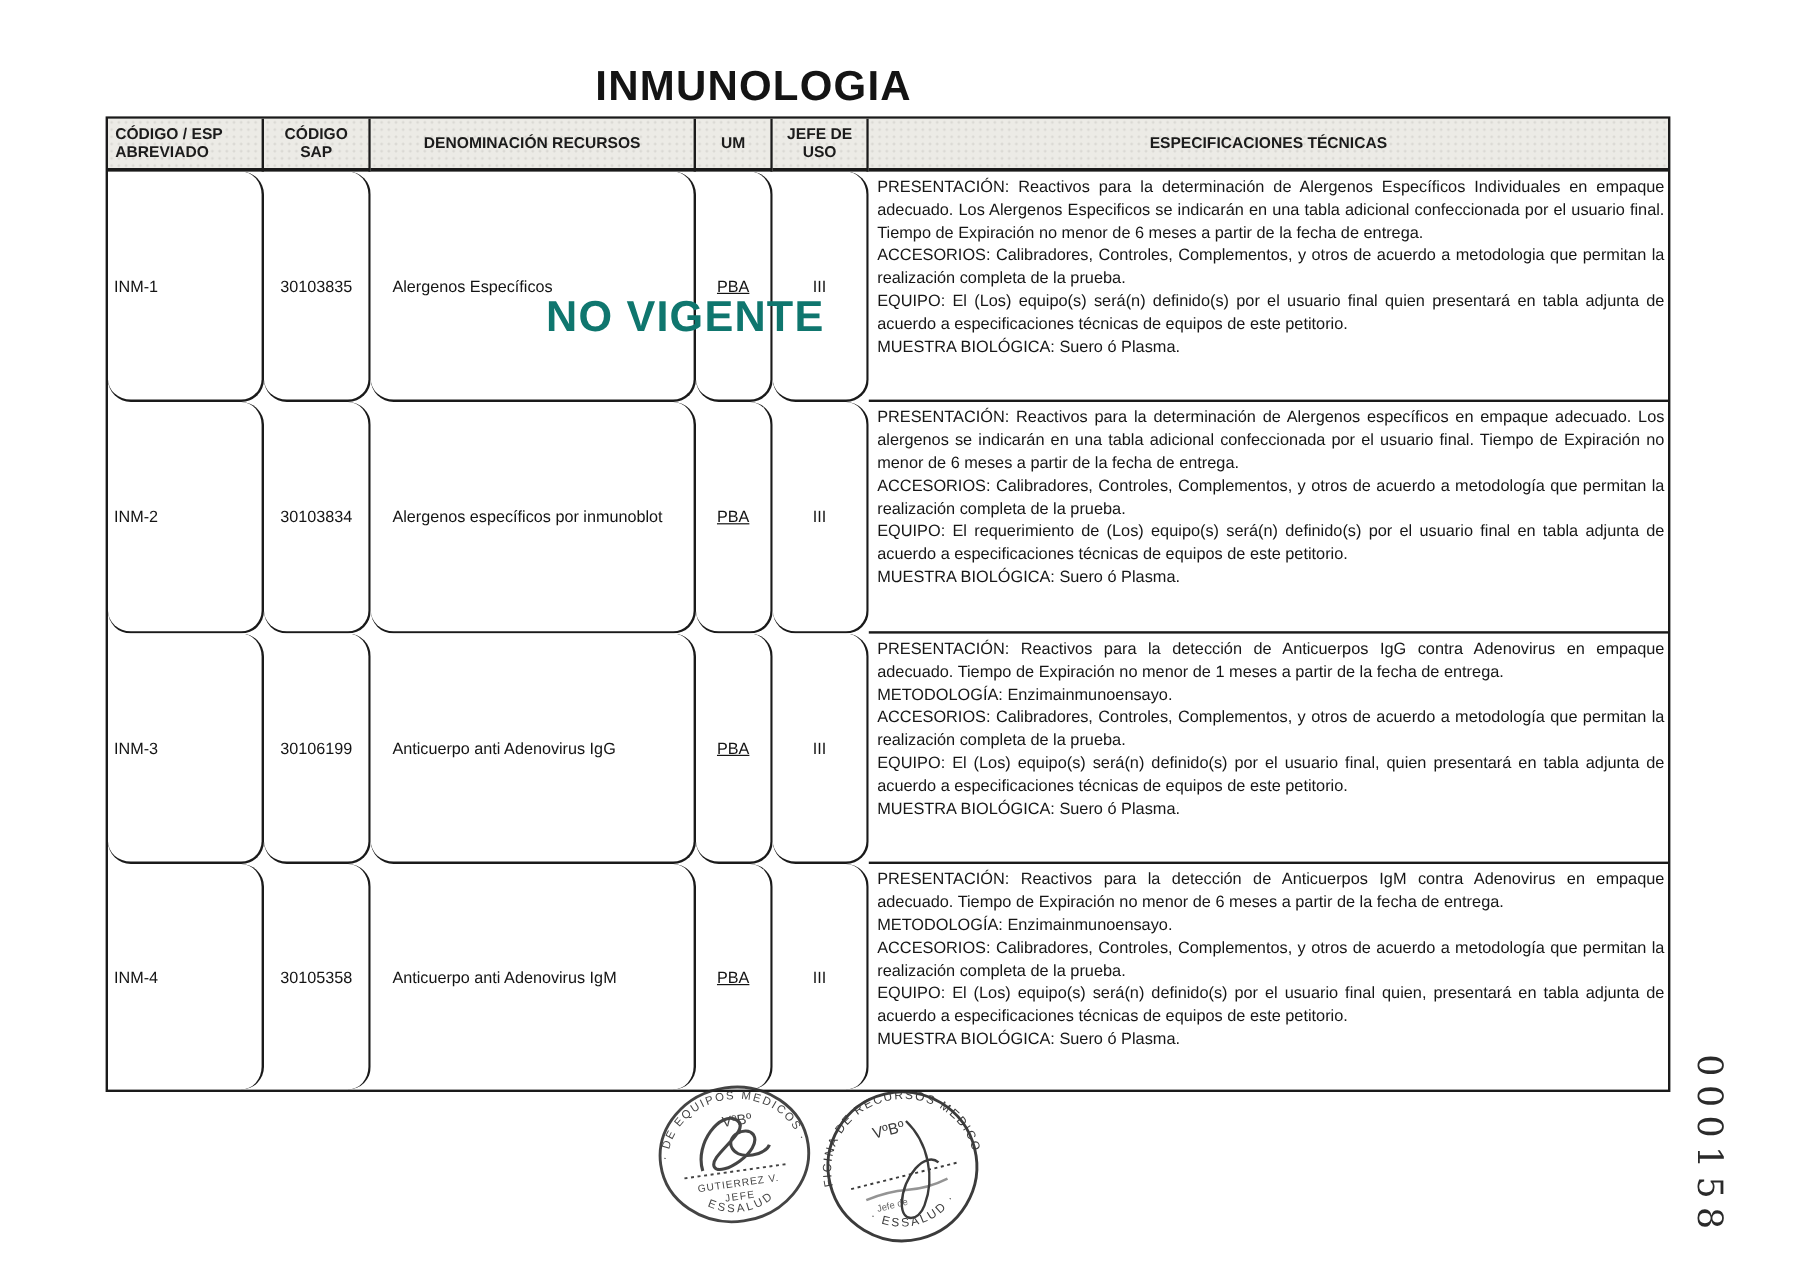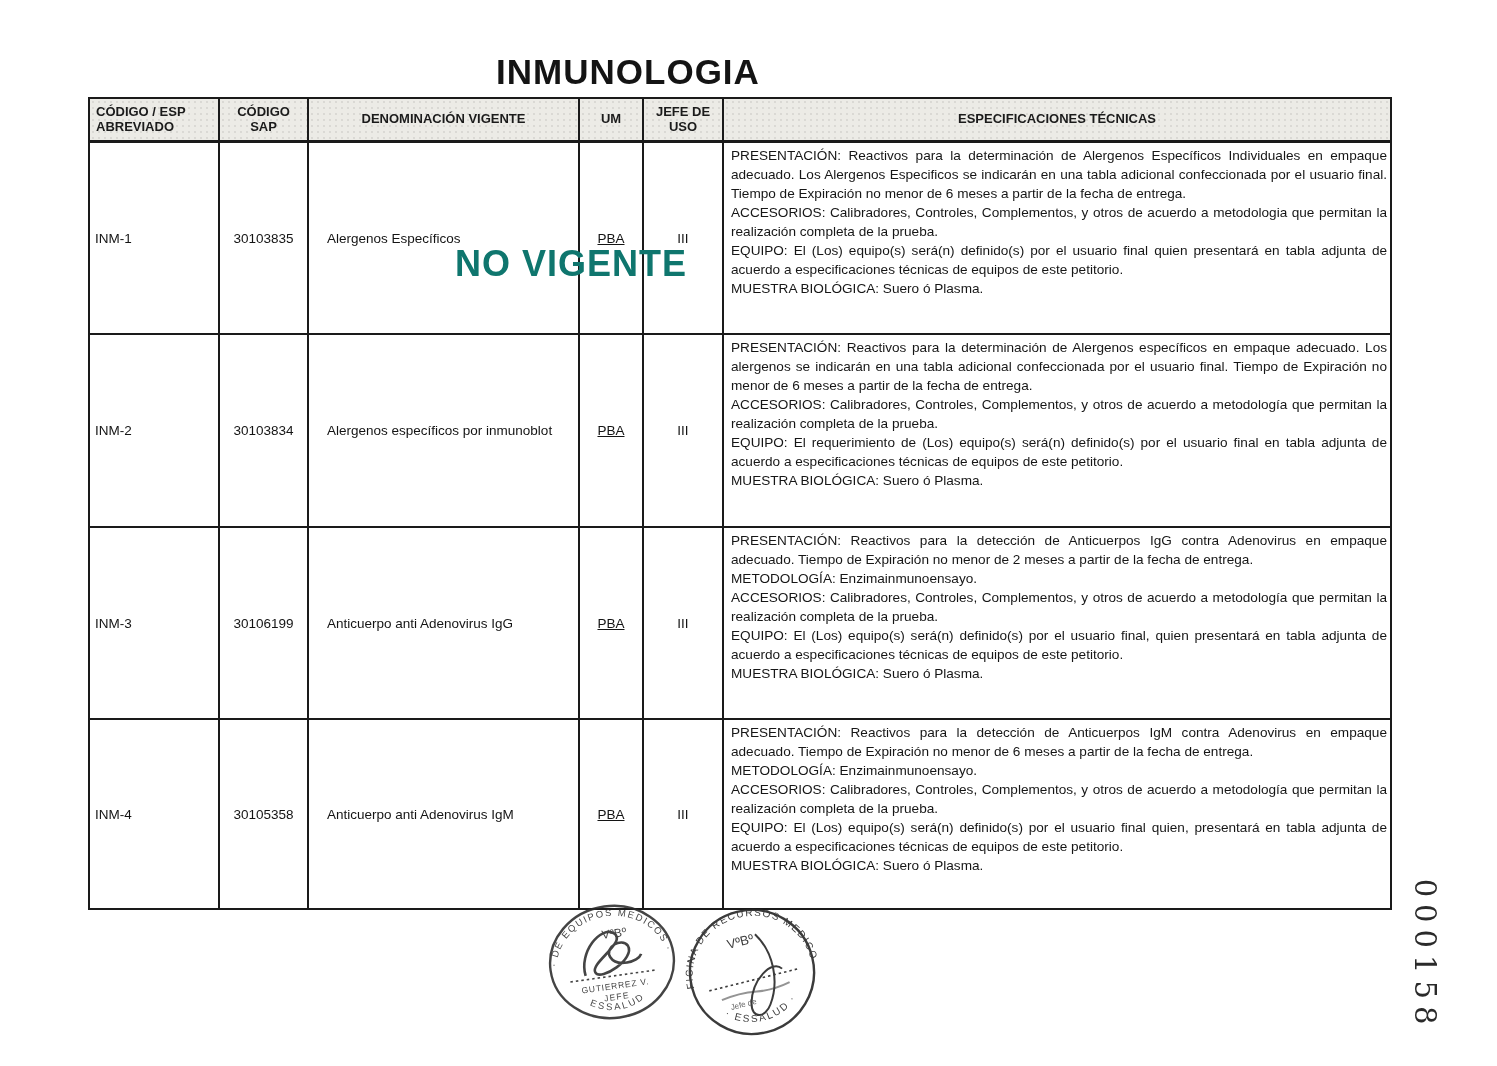--- a/index.html
+++ b/index.html
@@ -37,21 +37,21 @@
     background:#ecebe6;
     background-image:radial-gradient(rgba(60,58,52,.10) 1px, transparent 1.3px);
     background-size:6px 6px;
     border-bottom:3px solid #1a1a1a;
     font-weight:700; font-size:13px; line-height:1.15;
     display:flex; align-items:center; justify-content:center;
     text-align:center; padding:2px 6px; color:#1b1b1b;
   }
   .hcell.h-left { justify-content:flex-start; text-align:left; padding-left:6px; }
   .c-code, .c-sap, .c-den, .c-um, .c-niv {
-    display:flex; align-items:center; font-size:13.5px; color:#141414;
+    display:flex; align-items:center; font-size:13.5px; color:#141414;border-radius:19px;
   }
   .c-code { justify-content:flex-start; padding-left:5px; }
   .c-sap  { justify-content:center; }
   .c-den  { justify-content:flex-start; padding-left:18px; }
   .c-um   { justify-content:center;text-decoration:underline; }
   .c-niv  { justify-content:center; }
   .c-spec { padding:3px 3px 0 7px; font-size:13.6px; line-height:19px; }
   .spec-line { text-align:justify; }
   
   .no-vigente {
@@ -69,21 +69,21 @@
   }
 </style>
 </head>
 <body>
 
 <div class="title">INMUNOLOGIA</div>
 
 <div class="doc-table">
   <div class="cell hcell h-left">CÓDIGO / ESP ABREVIADO</div>
   <div class="cell hcell">CÓDIGO SAP</div>
-  <div class="cell hcell">DENOMINACIÓN VIGENTE</div>
+  <div class="cell hcell">DENOMINACIÓN RECURSOS</div>
   <div class="cell hcell">UM</div>
   <div class="cell hcell">JEFE DE USO</div>
   <div class="cell hcell last-col">ESPECIFICACIONES TÉCNICAS</div>
   <div class="tbody" id="table-body">
   <div class="trow">
     <div class="cell c-code">INM-1</div>
     <div class="cell c-sap">30103835</div>
     <div class="cell c-den">Alergenos Específicos</div>
     <div class="cell c-um">PBA</div>
     <div class="cell c-niv">III</div>
@@ -109,21 +109,21 @@
         </div>
   </div>
 
   <div class="trow">
     <div class="cell c-code">INM-3</div>
     <div class="cell c-sap">30106199</div>
     <div class="cell c-den">Anticuerpo anti Adenovirus IgG</div>
     <div class="cell c-um">PBA</div>
     <div class="cell c-niv">III</div>
     <div class="cell c-spec last-col">
-          <div class="spec-line">PRESENTACIÓN: Reactivos para la detección de Anticuerpos IgG contra Adenovirus en empaque adecuado. Tiempo de Expiración no menor de 2 meses a partir de la fecha de entrega.</div>
+          <div class="spec-line">PRESENTACIÓN: Reactivos para la detección de Anticuerpos IgG contra Adenovirus en empaque adecuado. Tiempo de Expiración no menor de 1 meses a partir de la fecha de entrega.</div>
           <div class="spec-line">METODOLOGÍA: Enzimainmunoensayo.</div>
           <div class="spec-line">ACCESORIOS: Calibradores, Controles, Complementos, y otros de acuerdo a metodología que permitan la realización completa de la prueba.</div>
           <div class="spec-line">EQUIPO: El (Los) equipo(s) será(n) definido(s) por el usuario final, quien  presentará en tabla adjunta de acuerdo a especificaciones técnicas de equipos de este petitorio.</div>
           <div class="spec-line">MUESTRA BIOLÓGICA: Suero ó Plasma.</div>
         </div>
   </div>
 
   <div class="trow">
     <div class="cell c-code">INM-4</div>
     <div class="cell c-sap">30105358</div>

